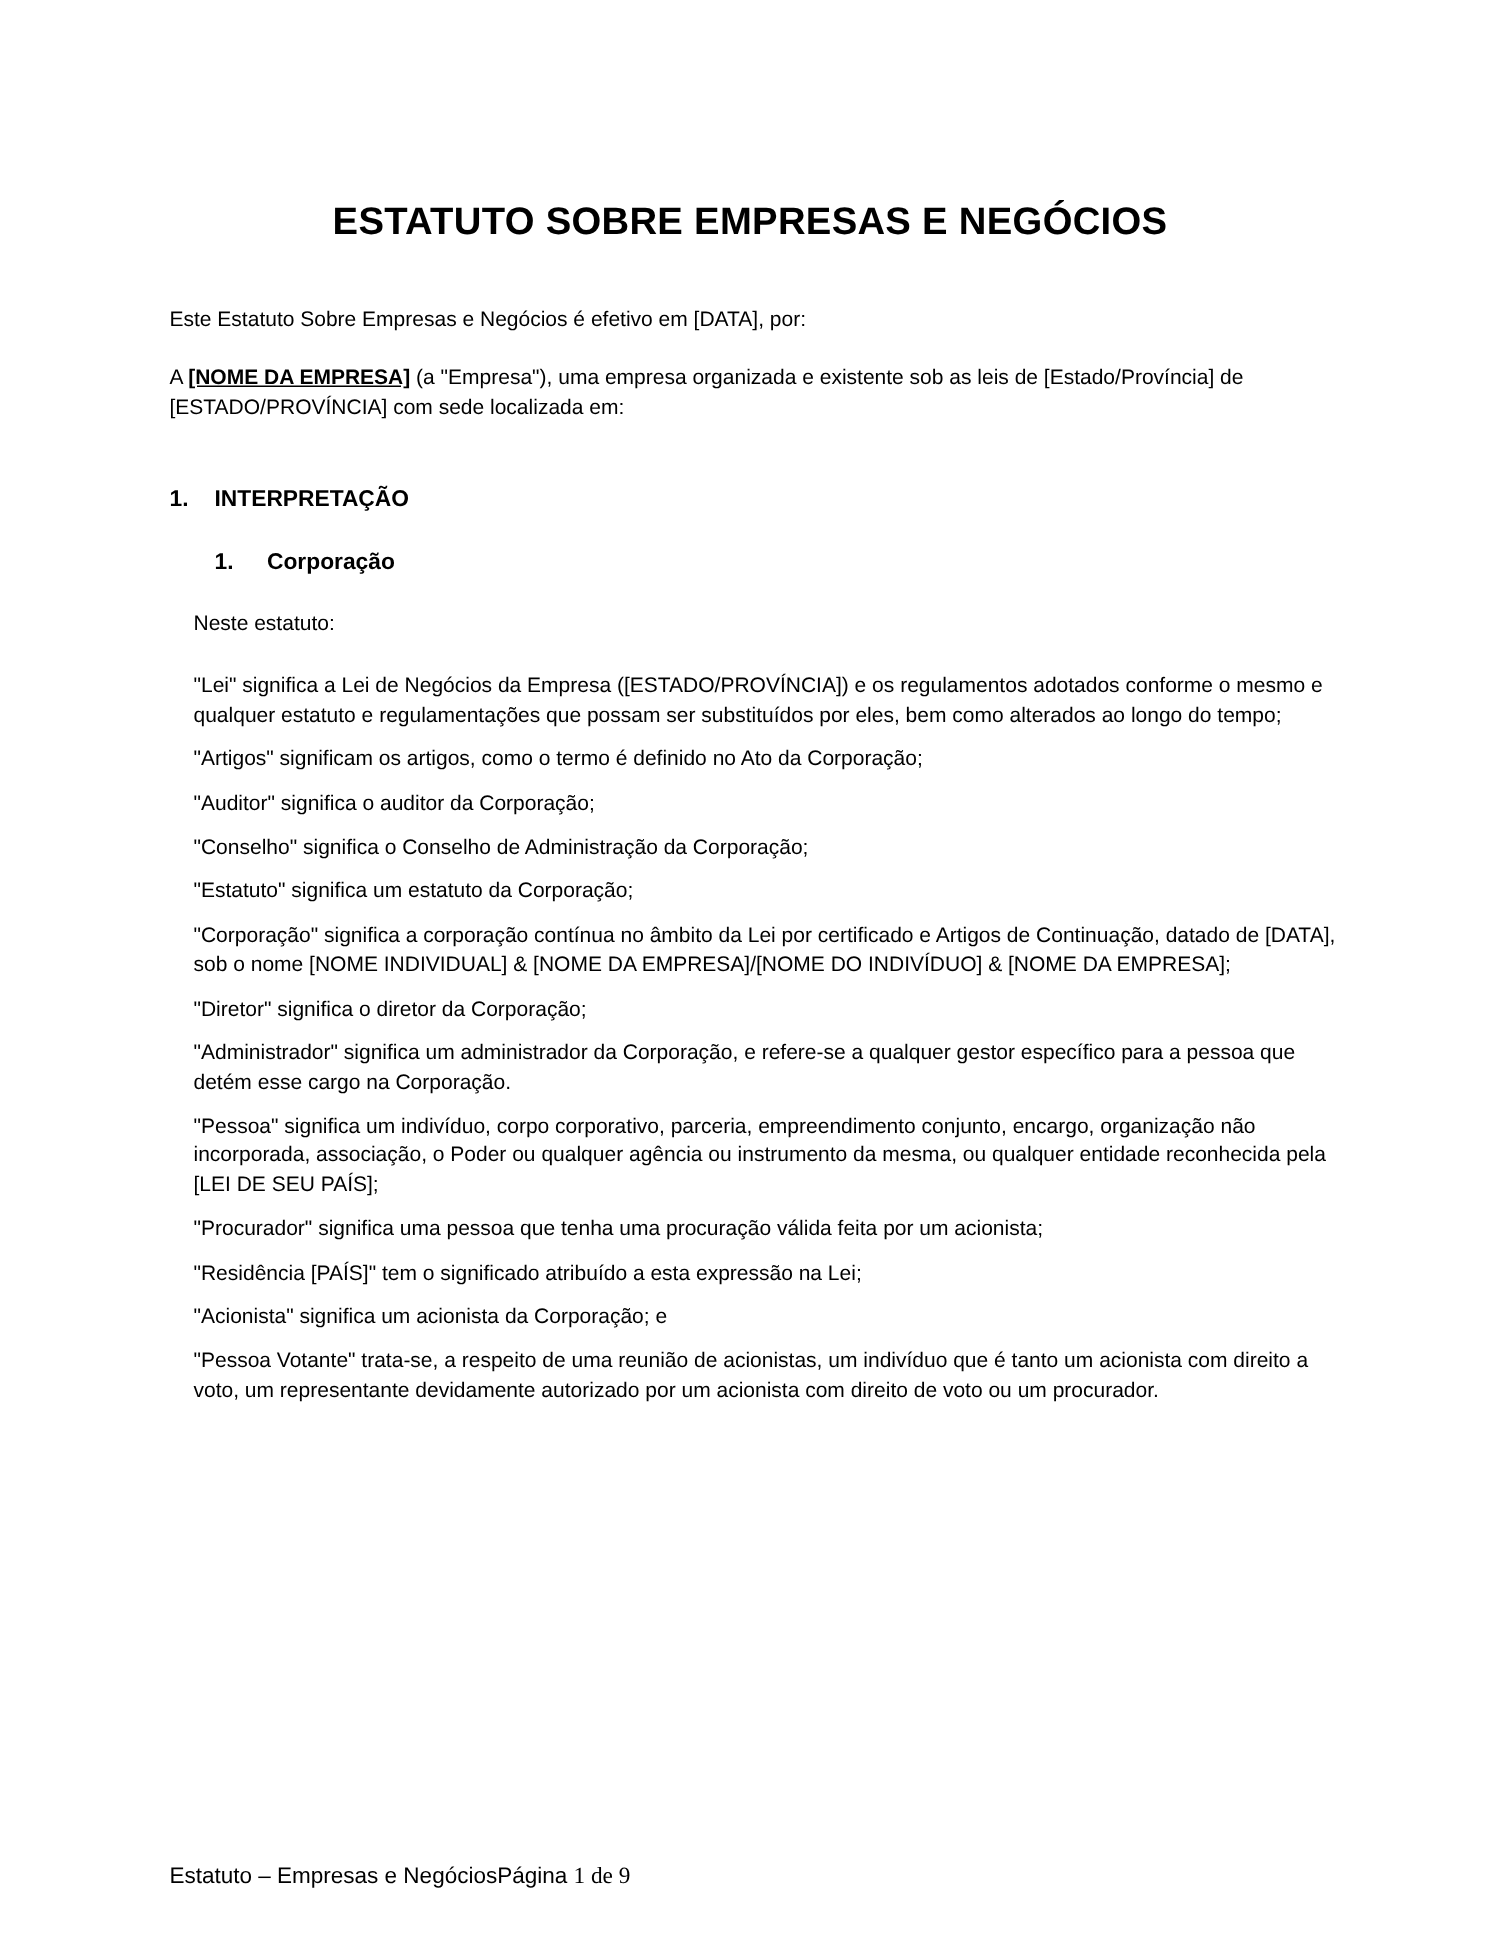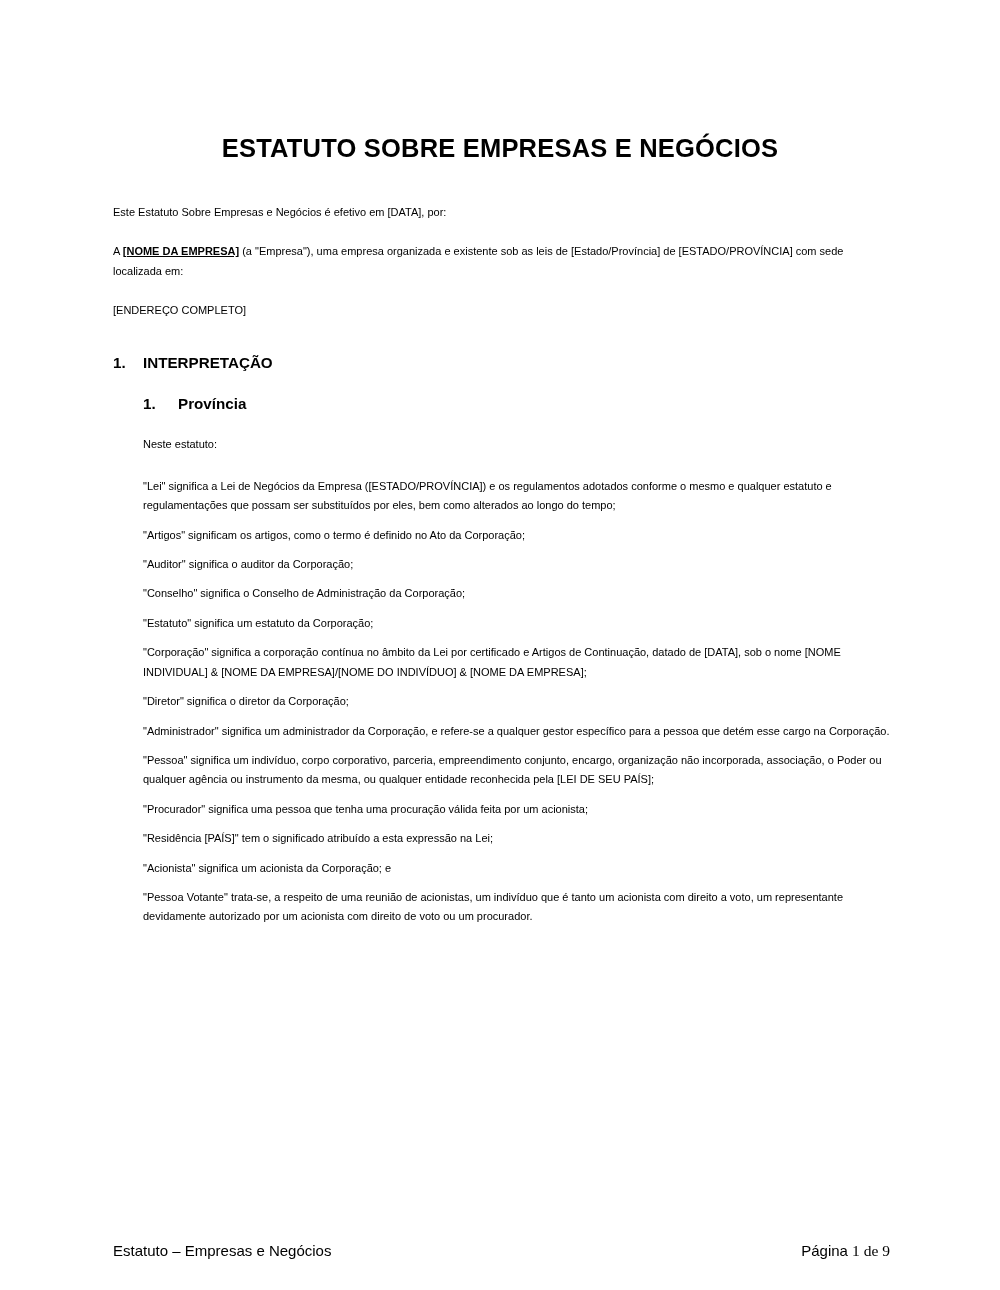--- a/index.html
+++ b/index.html
@@ -33,21 +33,21 @@
     line-height: 1.15;
   }
   .content {
     position: absolute;
     top: 203px;
     left: 113px;
     width: 778px;
   }
   p {
     margin: 0;
-    font-size: 11px;
+    font-size: 14px;
     line-height: 19.4px;
   }
   .p-block {
     margin-bottom: 10px;
   }
   .p-block:last-child {
     margin-bottom: 0;
   }
   .spacer-lg {
     height: 22px;
@@ -78,35 +78,34 @@
     margin-left: 30px;
     font-size: 15.2px;
     font-weight: bold;
     line-height: 19.4px;
   }
   .sec-h2 .num {
     width: 35px;
     flex: 0 0 35px;
   }
   .indent-1 {
-    margin-left: 30px;
+    margin-left: 16px;
   }
   .defs p {
     margin-bottom: 10px;
   }
   .defs p:last-child {
     margin-bottom: 0;
   }
   .footer {
     position: absolute;
     left: 113px;
     right: 110px;
     top: 1207px;
     display: flex;
-    justify-content: space-between;
     align-items: baseline;
     font-size: 15px;
     line-height: 19px;
   }
   .footer-right {
     white-space: nowrap;
     margin-top: 34px;
   }
   .footer-right .pg-num {
     font-family: "Liberation Serif", serif;
@@ -123,34 +122,33 @@
   <div class="content">
 
     <p class="p-block">Este Estatuto Sobre Empresas e Negócios é efetivo em [DATA], por:</p>
 
     <div class="spacer-sm"></div>
 
     <p class="p-block"><span>A </span><span class="bold">[NOME DA EMPRESA]</span><span> (a "Empresa"), uma empresa organizada e existente sob as leis de [Estado/Província] de [ESTADO/PROVÍNCIA] com sede localizada em:</span></p>
 
     <div class="spacer-sm"></div>
 
-    <p class="p-block">[ENDEREÇO COMPLETO]</p>
 
     <div class="spacer-lg"></div>
 
     <div class="sec-h1">
       <span class="num">1.</span>
       <span>INTERPRETAÇÃO</span>
     </div>
 
     <div class="spacer-lg"></div>
 
     <div class="sec-h2">
       <span class="num">1.</span>
-      <span>Província</span>
+      <span>Corporação</span>
     </div>
 
     <div class="spacer-lg"></div>
 
     <p class="indent-1">Neste estatuto:</p>
 
     <div class="spacer-lg"></div>
 
     <div class="defs indent-1">
       <p>"Lei" significa a Lei de Negócios da Empresa ([ESTADO/PROVÍNCIA]) e os regulamentos adotados conforme o mesmo e qualquer estatuto e regulamentações que possam ser substituídos por eles, bem como alterados ao longo do tempo;</p>

